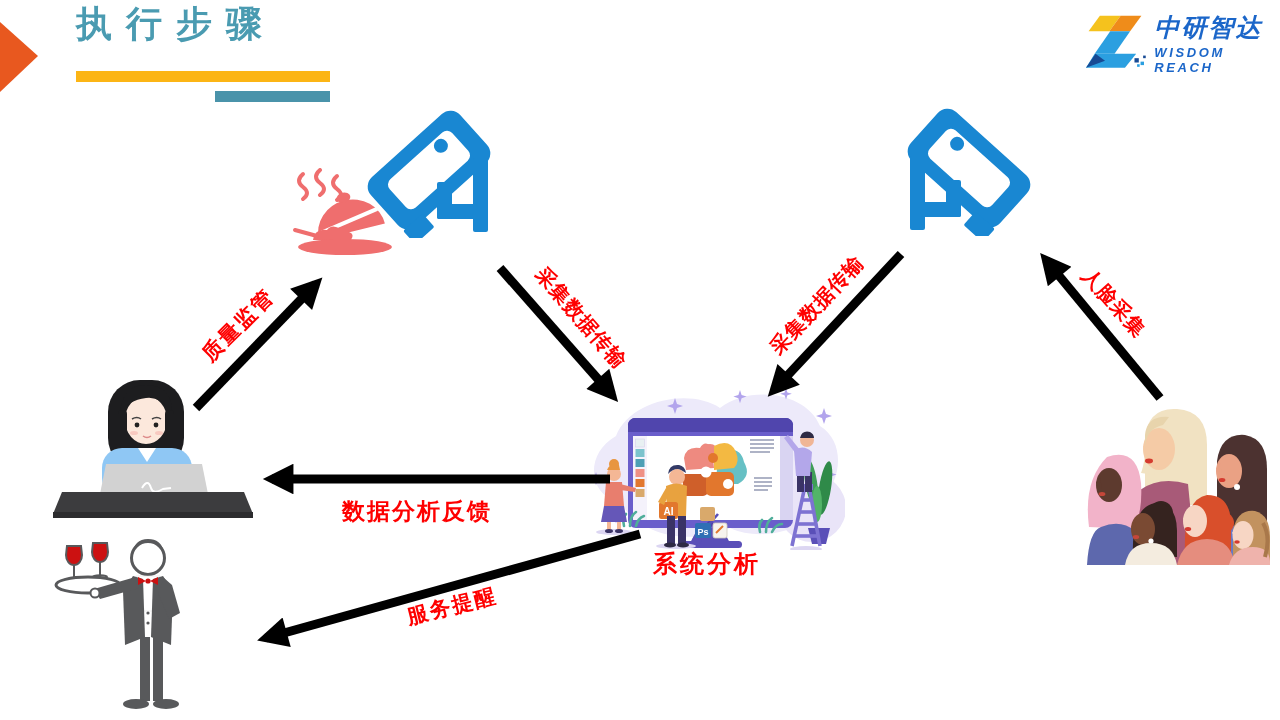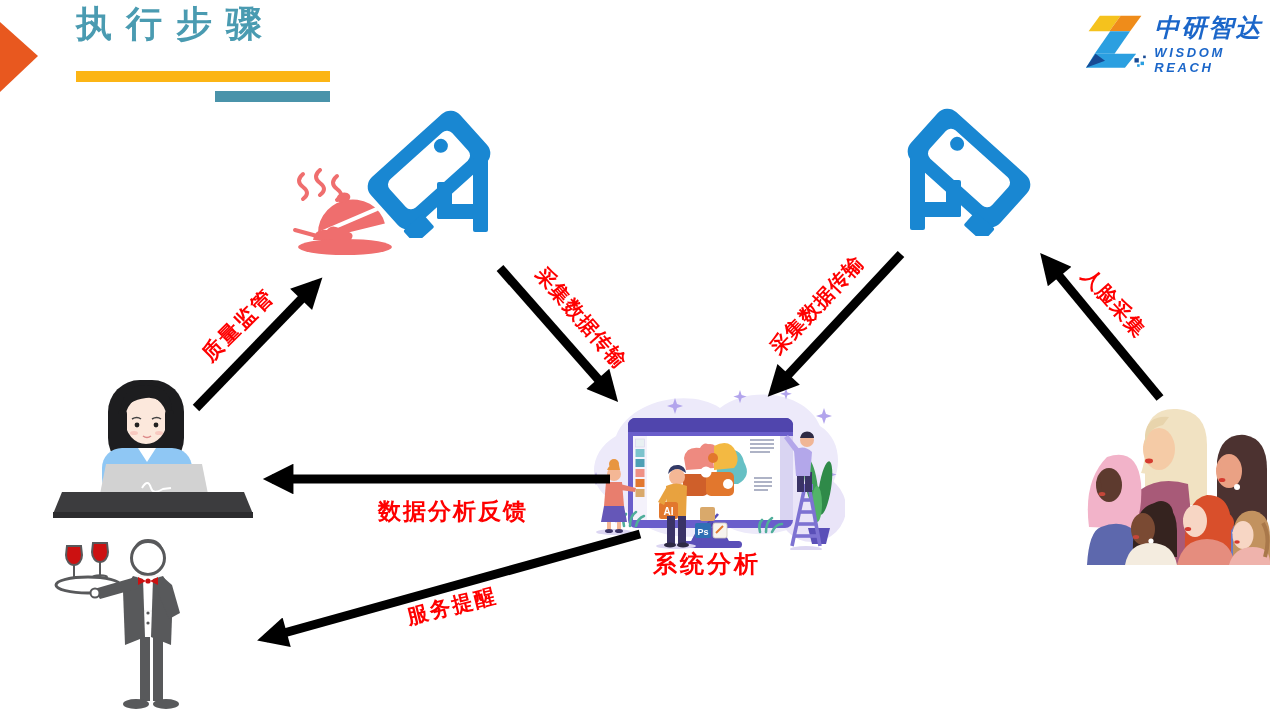--- a/index.html
+++ b/index.html
@@ -25,21 +25,21 @@
 
   
   .flow-label{
     position:absolute;color:#fe0000;font-weight:bold;white-space:nowrap;
     transform-origin:center;z-index:30;
   }
   .lbl-quality{left:238px;top:325px;font-size:21px;letter-spacing:2px;transform:translate(-50%,-50%) rotate(-45deg);}
   .lbl-dtl{left:581px;top:318px;font-size:20px;letter-spacing:1px;transform:translate(-50%,-50%) rotate(49deg);}
   .lbl-dtr{left:817px;top:305px;font-size:20px;letter-spacing:1px;transform:translate(-50%,-50%) rotate(-47deg);}
   .lbl-face{left:1114px;top:303px;font-size:20px;letter-spacing:1px;transform:translate(-50%,-50%) rotate(48deg);}
-  .lbl-feedback{left:417px;top:511px;font-size:23px;letter-spacing:2px;transform:translate(-50%,-50%);margin-left:36px;}
+  .lbl-feedback{left:417px;top:511px;font-size:23px;letter-spacing:2px;transform:translate(-50%,-50%);}
   .lbl-service{left:452px;top:606px;font-size:21px;letter-spacing:2px;transform:translate(-50%,-50%) rotate(-14deg);}
   .lbl-system{left:707px;top:564px;font-size:24px;letter-spacing:3px;transform:translate(-50%,-50%);}
 
   .arrows{position:absolute;left:0;top:0;z-index:20;}
   .illus{z-index:10;}
   .flip{transform:scaleX(-1);}
 </style>
 </head>
 <body>
 

